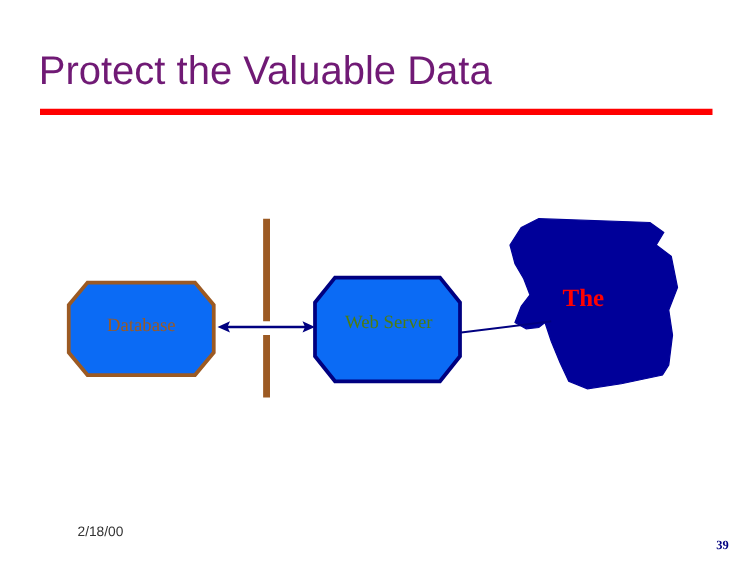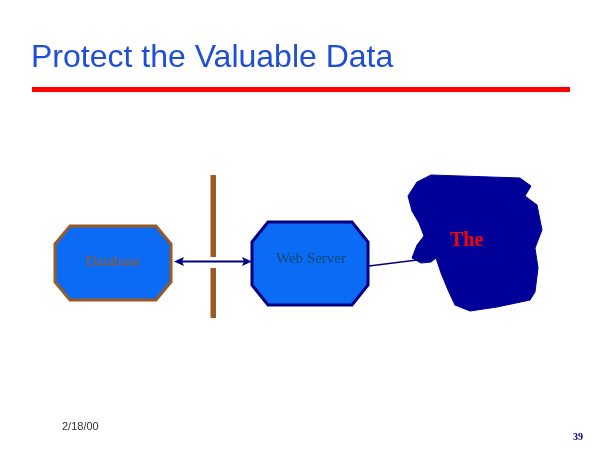--- a/index.html
+++ b/index.html
@@ -18,21 +18,21 @@
 
   
   #slide-title {
     position: absolute;
     left: 31px;
     top: 37px;
     font-family: "Liberation Sans", sans-serif;
     font-size: 32px;
     font-weight: 400;
     line-height: 38px;
-    color: #1d4ed8;
+    color: #701a75;
     white-space: nowrap;
     letter-spacing: 0px;
   }
   #title-rule {
     position: absolute;
     left: 32px;
     top: 87px;
     width: 538px;
     height: 5px;
     background: #ff0000;
@@ -64,21 +64,21 @@
     top: 253px;
     width: 116px;
     font-size: 15px;
     color: #9c5a23;
   }
   #label-webserver {
     left: 252px;
     top: 250px;
     width: 118px;
     font-size: 15px;
-    color: #0c4a6e;
+    color: #4d7c0f;
   }
   #label-thenet {
     left: 450px;
     top: 228px;
     width: 66px;
     font-size: 20px;
     font-weight: bold;
     color: #ff0000;
     line-height: 22px;
     text-align: left;

